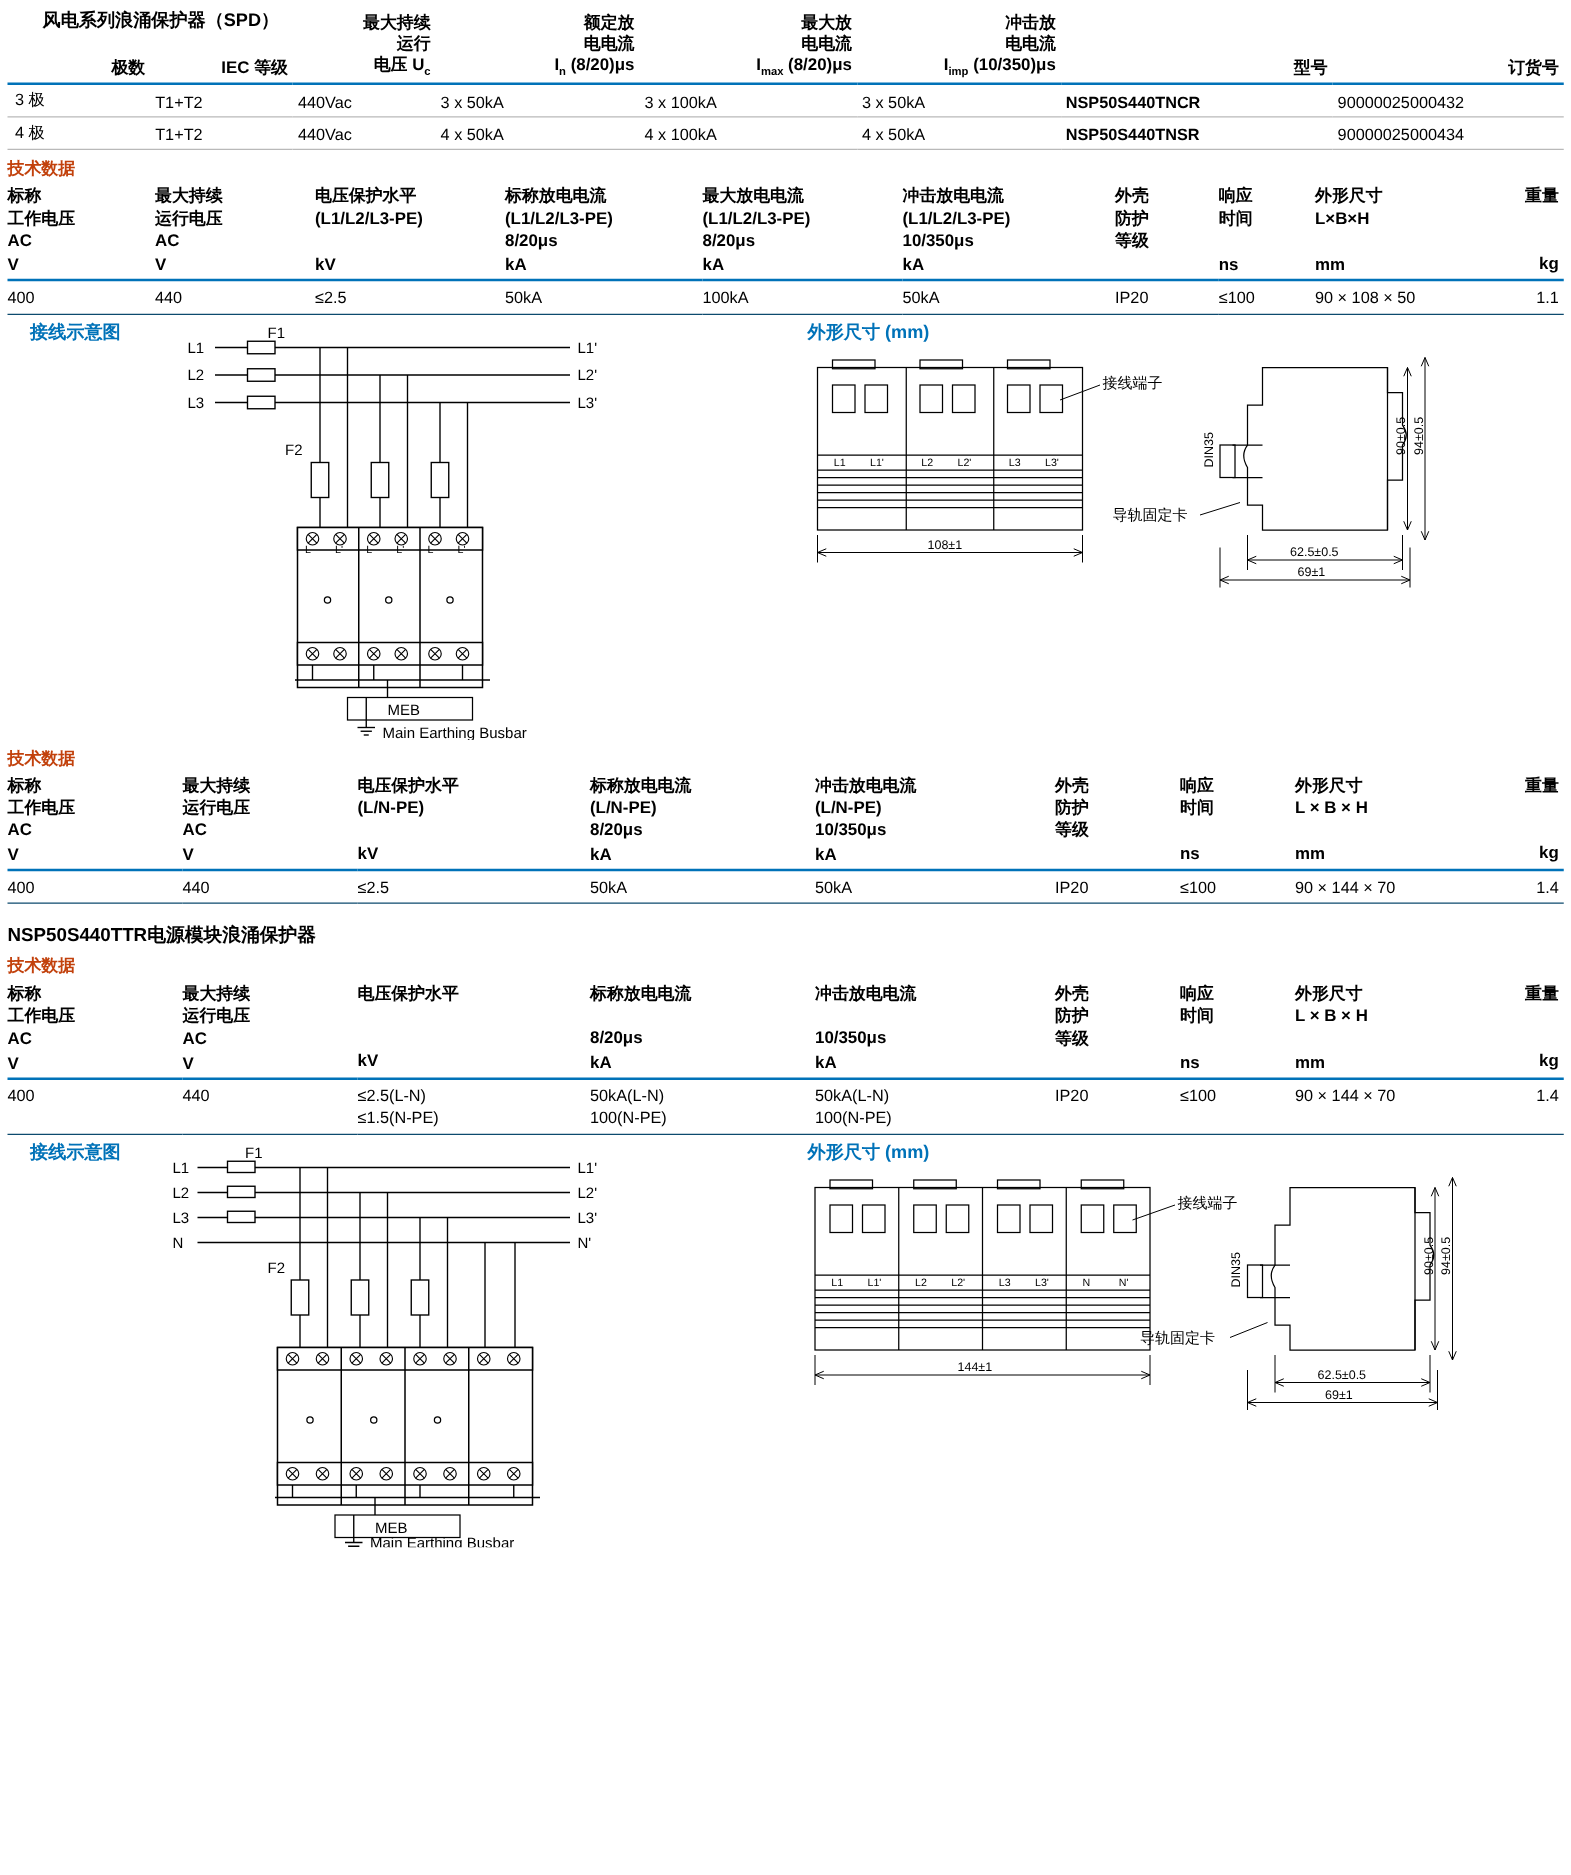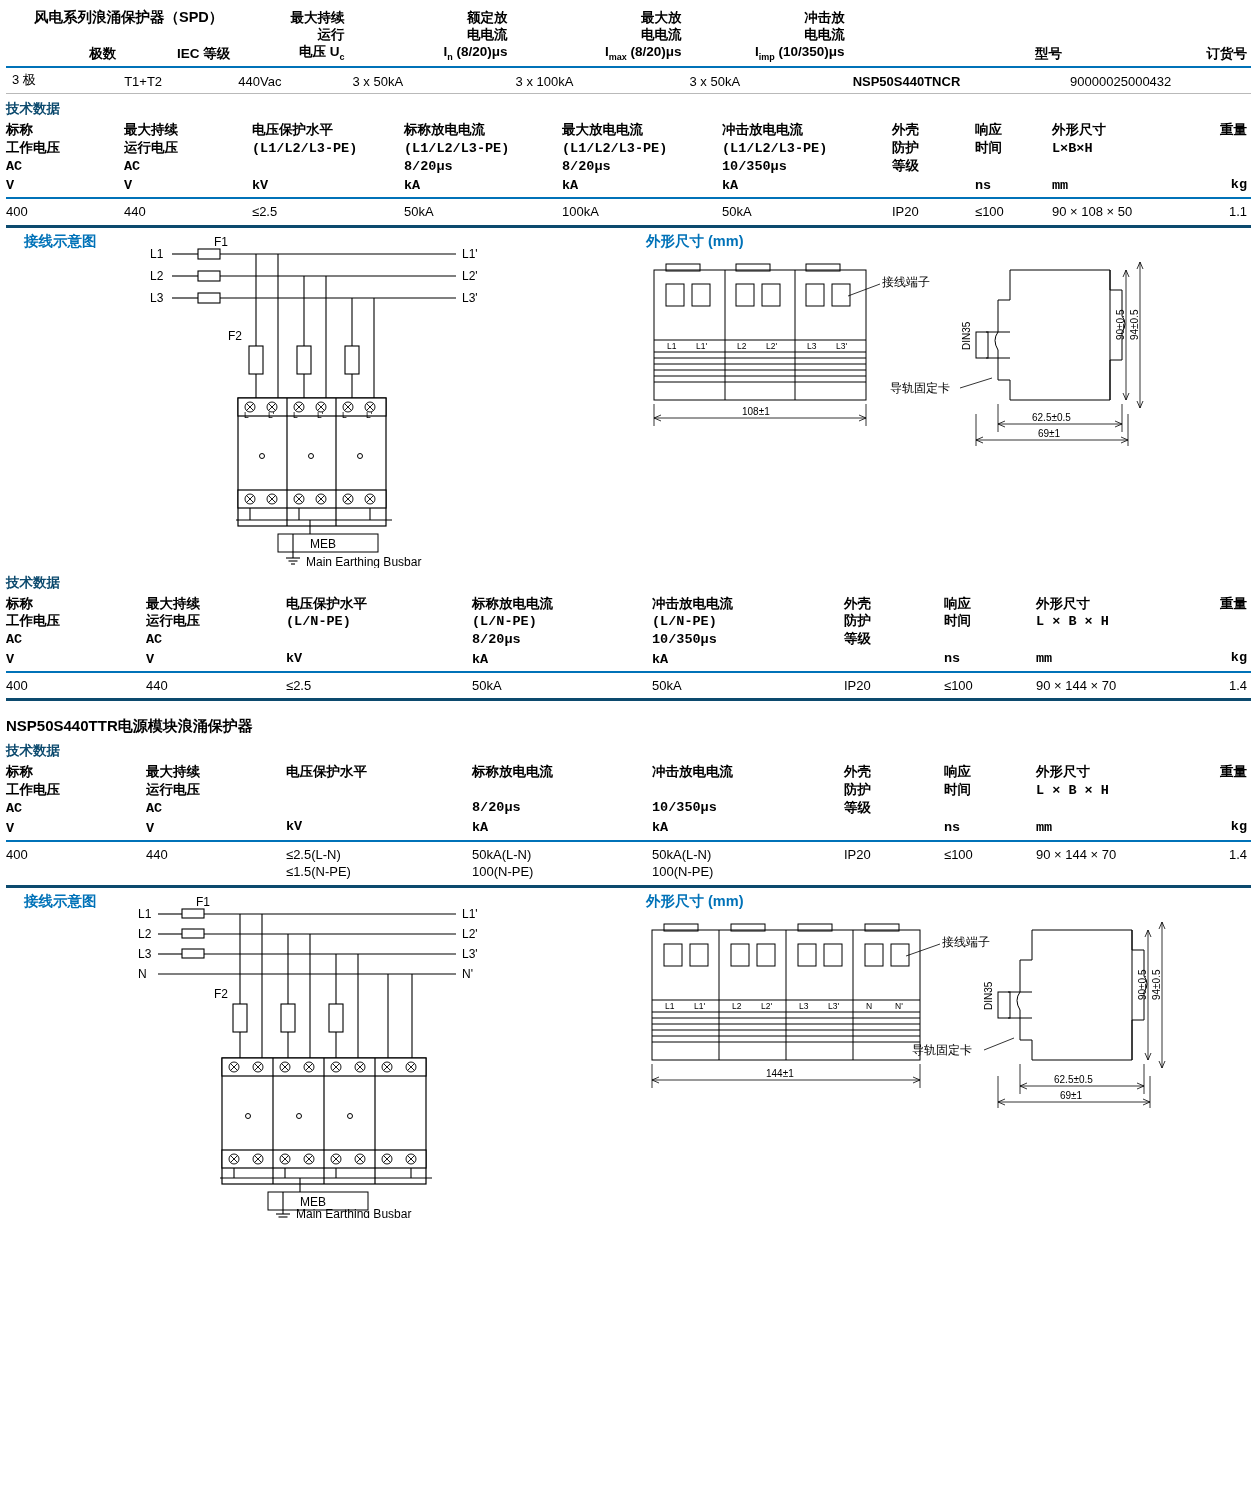--- a/index.html
+++ b/index.html
@@ -23,33 +23,33 @@
     text-align:left;vertical-align:bottom;font-size:13px;
     padding:3px 4px 4px 4px;border-bottom:1px solid #b9b9b9;
   }
   table.order tr.headrow th{border-bottom:2.5px solid #0072b8;}
   .ttl-spd{font-weight:bold;font-size:14.5px;}
   sub{font-size:9px;}
   .mono-bold{font-weight:bold;margin-top:14px;}
 
   
   .sec-title{font-weight:bold;font-size:15px;margin:16px 0 2px 6px;}
-  .sub-title{font-weight:bold;font-size:13.5px;margin:6px 0 2px 6px;color:#0c4a6e;}
+  .sub-title{font-weight:bold;font-size:13.5px;margin:6px 0 2px 6px;color:#c2410c;}
 
   
   table.tech{width:1245px;border-collapse:collapse;table-layout:fixed;margin:0 6px;}
   table.tech th{
     text-align:left;vertical-align:top;font-weight:bold;font-size:13.5px;
     line-height:1.32;padding:2px 4px 2px 0;
   }
   table.tech th .unit{display:block;margin-top:2px;}
-  table.tech tr.hdr th{border-bottom:2.5px solid #0072b8;padding-bottom:2px;font-family:Liberation Mono, monospace;}
+  table.tech tr.hdr th{border-bottom:2.5px solid #0072b8;padding-bottom:2px;}
   table.tech td{
     font-size:13px;vertical-align:top;padding:4px 4px 4px 0;
-    border-bottom:3px solid #0c4a6e;line-height:1.35;
+    border-bottom:1px solid #0c4a6e;line-height:1.35;
   }
   .fig-title{font-weight:bold;font-size:14.5px;color:#0072b8;}
   .two-col{display:flex;}
   .col-left{width:640px;position:relative;}
   .col-right{width:610px;position:relative;}
   svg{display:block;}
   .lbl{font-family:"Liberation Sans",sans-serif;font-size:12px;fill:#000;}
   .lbl-sm{font-family:"Liberation Sans",sans-serif;font-size:10px;fill:#000;}
   .lbl-xs{font-family:"Liberation Sans",sans-serif;font-size:8.5px;fill:#000;}
 </style>
@@ -113,20 +113,30 @@
       <tr>
         <td style="padding-left:6px">3 极</td>
         <td>T1+T2</td>
         <td>440Vac</td>
         <td>3 x 50kA</td>
         <td>3 x 100kA</td>
         <td>3 x 50kA</td>
         <td class="mono-bold">NSP50S440TNCR</td>
         <td>90000025000432</td>
       </tr>
+      <tr>
+        <td style="padding-left:6px">4 极</td>
+        <td>T1+T2</td>
+        <td>440Vac</td>
+        <td>4 x 50kA</td>
+        <td>4 x 100kA</td>
+        <td>4 x 50kA</td>
+        <td class="mono-bold">NSP50S440TNSR</td>
+        <td>90000025000434</td>
+      </tr>
     </tbody>
       </table>
   </div>
 
   <div class="sub-title">技术数据</div>
 
   <table class="tech">
     <colgroup>
       <col style="width:118px">
         <col style="width:128px">

